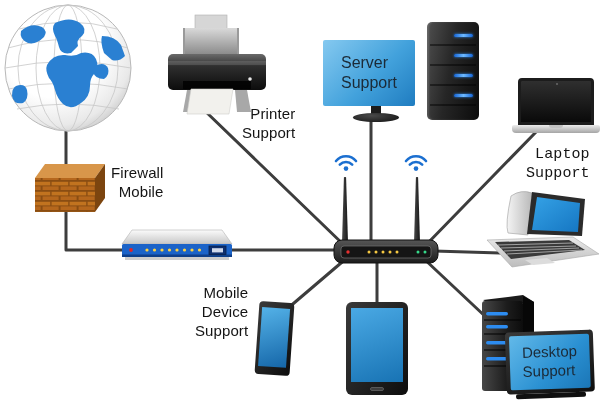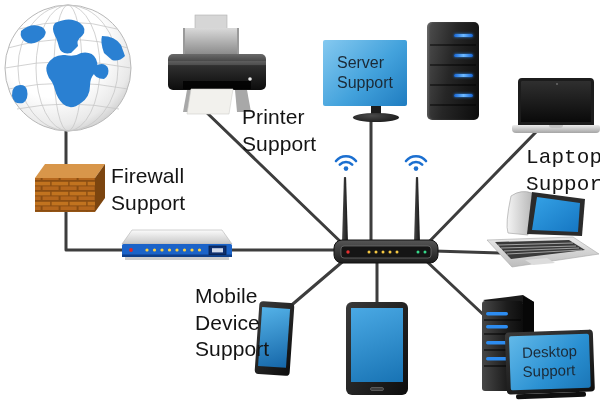--- a/index.html
+++ b/index.html
@@ -4,31 +4,31 @@
 <style>
   html,body{margin:0;padding:0;background:#fff;}
   .stage{
     position:relative;width:600px;height:406px;background:#ffffff;overflow:hidden;
     font-family:"Liberation Sans",sans-serif;
   }
   .stage *{box-sizing:border-box;}
   .wires{position:absolute;left:0;top:0;z-index:0;}
   .node,.label{position:absolute;z-index:2;}
   .label{
-    font-size:21px;color:#141414;line-height:1.27;white-space:pre-line;letter-spacing:.1px;
+    font-size:15px;color:#141414;line-height:1.27;white-space:pre-line;letter-spacing:.1px;text-align:right;
   }
   
   .globe{left:3px;top:3px;width:130px;height:130px;}
   
   .firewall{left:33px;top:161px;width:74px;height:52px;}
   
   .printer{left:167px;top:13px;width:100px;height:102px;}
   
   .srv-monitor{left:322px;top:39px;width:108px;height:86px;}
-  .srv-frame{position:absolute;left:1px;top:1px;width:84px;height:66px;border-radius:5px;
+  .srv-frame{position:absolute;left:1px;top:1px;width:92px;height:66px;border-radius:5px;
     background:linear-gradient(160deg,#5a5a5a,#161616);padding:0;}
   .srv-screen{width:100%;height:100%;border-radius:2px;
     background:linear-gradient(135deg,#85c9f0 0%,#43a2dc 55%,#1f7cc0 100%);
     display:flex;align-items:center;justify-content:center;}
   .screen-text{font-size:16px;color:#1b2a37;line-height:1.25;white-space:pre-line;text-align:left;}
   .srv-neck{position:absolute;left:49px;top:67px;width:10px;height:10px;background:#1c1c1c;}
   .srv-base{position:absolute;left:31px;top:74px;width:46px;height:9px;border-radius:50%;
     background:radial-gradient(ellipse at 40% 30%,#4a4a4a,#101010);}
   
   .srv-tower{left:427px;top:22px;width:52px;height:98px;border-radius:5px;
@@ -135,21 +135,21 @@
           <rect x="-9" y="5.4" width="16.6" height="3.6" fill="#b5671d"></rect>
           <rect x="9.6" y="5.4" width="16.6" height="3.6" fill="#b5671d"></rect>
         </pattern>
       </defs>
       <polygon points="2,17 62,17 72,3 12,3" fill="#d8964a"></polygon>
       <polygon points="62,17 72,3 72,37 62,51" fill="#7c450f"></polygon>
       <rect x="2" y="17" width="60" height="34" fill="url(#bricks)"></rect>
     </svg>
   </div>
   <div class="label" style="left:111px;top:163px;">Firewall
-Support</div>
+Mobile</div>
 
   <div class="node printer">
     <svg width="100" height="102" viewBox="0 0 100 102">
       <rect x="28" y="2" width="32" height="28" fill="#d6d6d6" stroke="#b0b0b0" stroke-width="0.6"></rect>
       <rect x="16" y="15" width="56" height="26" fill="#9a9a9a"></rect>
       <rect x="18" y="15" width="52" height="26" fill="url(#trayg)"></rect>
       <defs>
         <linearGradient id="trayg" x1="0" y1="0" x2="0" y2="1">
           <stop offset="0%" stop-color="#d9d9d9"></stop>
             <stop offset="100%" stop-color="#8c8c8c"></stop>

